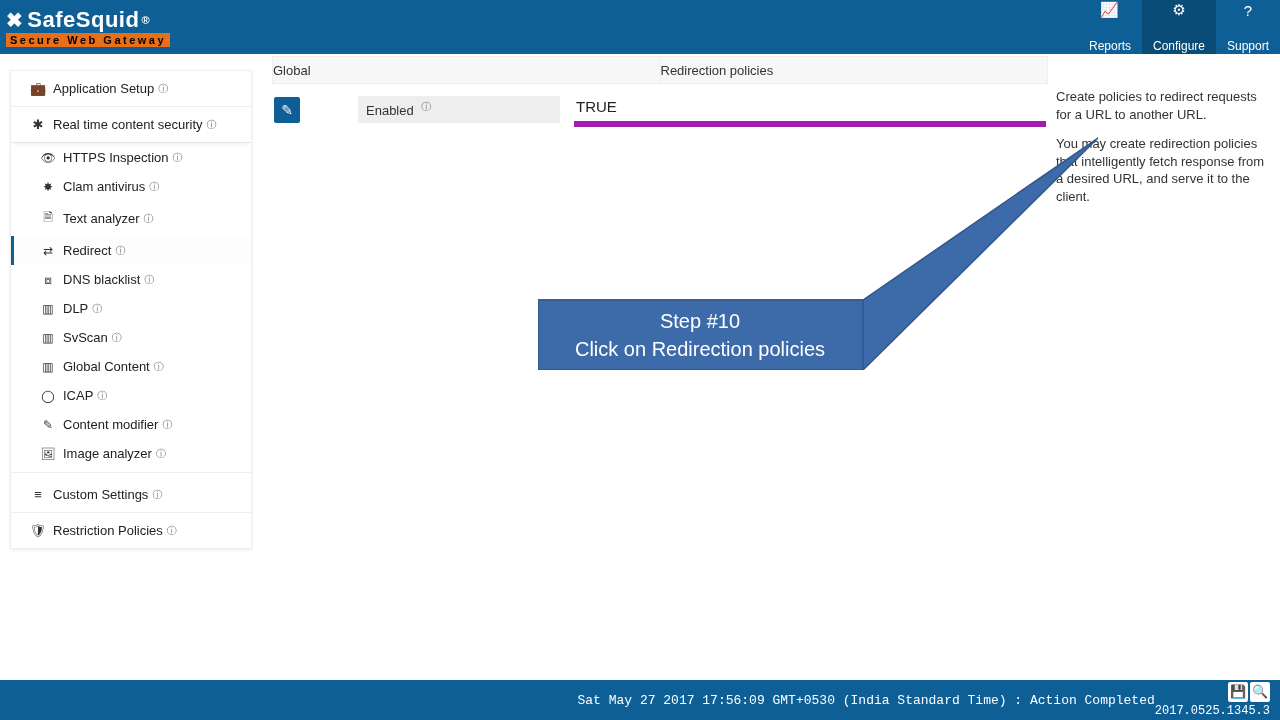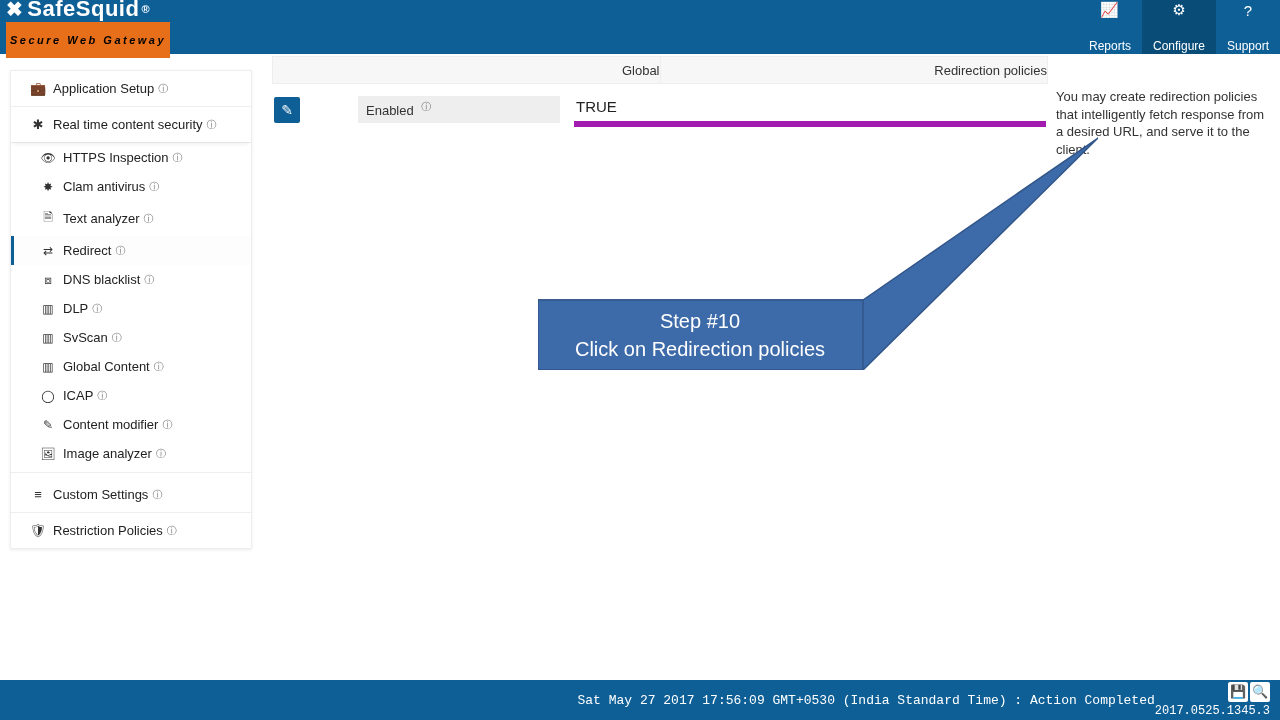--- a/index.html
+++ b/index.html
@@ -3,41 +3,41 @@
 <meta charset="utf-8">
 <style>
   * { box-sizing: border-box; margin: 0; padding: 0; }
   html, body { width: 1280px; height: 720px; font-family: "Segoe UI", Arial, sans-serif; overflow: hidden; background:#fff; }
   
   .header { position: absolute; top:0; left:0; right:0; height:54px; background:#0d5f96; color:#fff; display:flex; align-items:center; justify-content:space-between; padding-left:6px; }
   .logo-block { display:flex; flex-direction:column; }
   .logo-line { display:flex; align-items:center; font-size:22px; font-weight:600; letter-spacing:0.5px;}
   .logo-line .tool { margin-right:4px; font-size:20px;}
   .logo-line sup { font-size:11px; vertical-align: top; margin-left:2px;}
-  .logo-sub { background:#e86f1a; color:#000; font-size:11px; letter-spacing:2.5px; padding:12px 4px; font-weight:600; text-align:left;font-style:italic; }
+  .logo-sub { background:#e86f1a; color:#000; font-size:11px; letter-spacing:2.5px; padding:1px 4px; font-weight:600; text-align:left; }
   .header-nav { display:flex; height:100%; }
   .hnav-item { width:64px; display:flex; flex-direction:column; align-items:center; justify-content:center; font-size:12px; cursor:pointer; }
   .hnav-item.active { background:#094c78; }
   .hnav-item .hicn { font-size:15px; height:18px; display:flex;align-items:center;justify-content:center;}
   .hnav-item .hlbl { margin-top:20px; }
   .hnav-item.wider { width:74px; }
   
   .sidebar { position:absolute; top:70px; left:10px; width:242px; background:#fff; border:1px solid #eee; box-shadow:0 1px 3px rgba(0,0,0,0.08); font-size:13px; color:#222;}
   .side-group { padding:10px 12px 10px 18px; border-bottom:1px solid #eee; display:flex; align-items:center; cursor:pointer;}
   .side-group:last-child { border-bottom:none; }
   .side-group .sicn { width:18px; display:inline-block; text-align:center; margin-right:6px; font-size:13px; color:#333;}
   .side-sub { padding:7px 12px 7px 28px; display:flex; align-items:center; cursor:pointer;}
   .side-sub.active { border-left:3px solid #0d5f96; padding-left:25px; background:#fdfdfd;}
   .side-sub .sicn { width:18px; display:inline-block; text-align:center; margin-right:6px; font-size:12px; color:#333;}
   .info-dot { font-size:10px; color:#777; margin-left:4px; vertical-align:super; }
   .sub-divider { border-top:1px solid #eee; margin:4px 0;}
   
   .main { position:absolute; top:54px; left:266px; right:0; bottom:44px; background:#fff; }
   .tabs { position:absolute; top:2px; left:6px; right:232px; height:28px; background:#f7f7f7; border:1px solid #eee; display:flex; }
-  .tab { flex:1; border-right:1px solid #eee; display:flex; align-items:center; justify-content:flex-end; font-size:13px; color:#333; cursor:pointer;}
+  .tab { flex:1; border-right:1px solid #eee; display:flex; align-items:center; justify-content:flex-start; font-size:13px; color:#333; cursor:pointer;}
   .tab:last-child{border-right:none;}
   
   .cfg { position:absolute; top:38px; left:8px; right:234px; display:flex; align-items:center; }
   .edit-btn { width:26px; height:26px; background:#0d5f96; color:#fff; display:flex; align-items:center; justify-content:center; border-radius:2px; margin-right:14px; cursor:pointer; font-size:14px;}
   .cfg-label-box { width:202px; background:#eeeeee; padding:4px 8px; font-size:13px; color:#333;margin-left:44px;}
   .cfg-value { margin-left:14px; font-size:15px; color:#222; flex:1; border-bottom:6px solid #a21caf; padding:6px 2px;}
   
   .help { position:absolute; top:34px; right:6px; width:218px; font-size:13px; color:#333; line-height:1.35;}
   .help p { margin-bottom:12px; }
   
@@ -178,20 +178,21 @@
       <span>✎</span>
     </div>
     <div class="cfg-label-box">
       <span>Enabled</span>
       <span class="info-dot">ⓘ</span>
     </div>
     <div class="cfg-value">TRUE</div>
   </div>
 
   <div class="help">
+    <p>Create policies to redirect requests for a URL to another URL.</p>
     <p>You may create redirection policies that intelligently fetch response from a desired URL, and serve it to the client.</p>
   </div>
 
   <div class="callout-wrap">
     <svg class="callout-svg" viewBox="0 0 560 250">
       <polygon points="0,180 325,180 560,18 325,250 0,250" fill="#3d6aa8" stroke="#32568a" stroke-width="1.5"></polygon>
       <rect x="0" y="180" width="325" height="70" fill="#3d6aa8" stroke="#32568a" stroke-width="1.5"></rect>
       <text x="162" y="208" fill="#fff" font-size="20" text-anchor="middle" font-family="Segoe UI, Arial">Step #10</text>
       <text x="162" y="236" fill="#fff" font-size="20" text-anchor="middle" font-family="Segoe UI, Arial">Click on Redirection policies</text>
     </svg>

